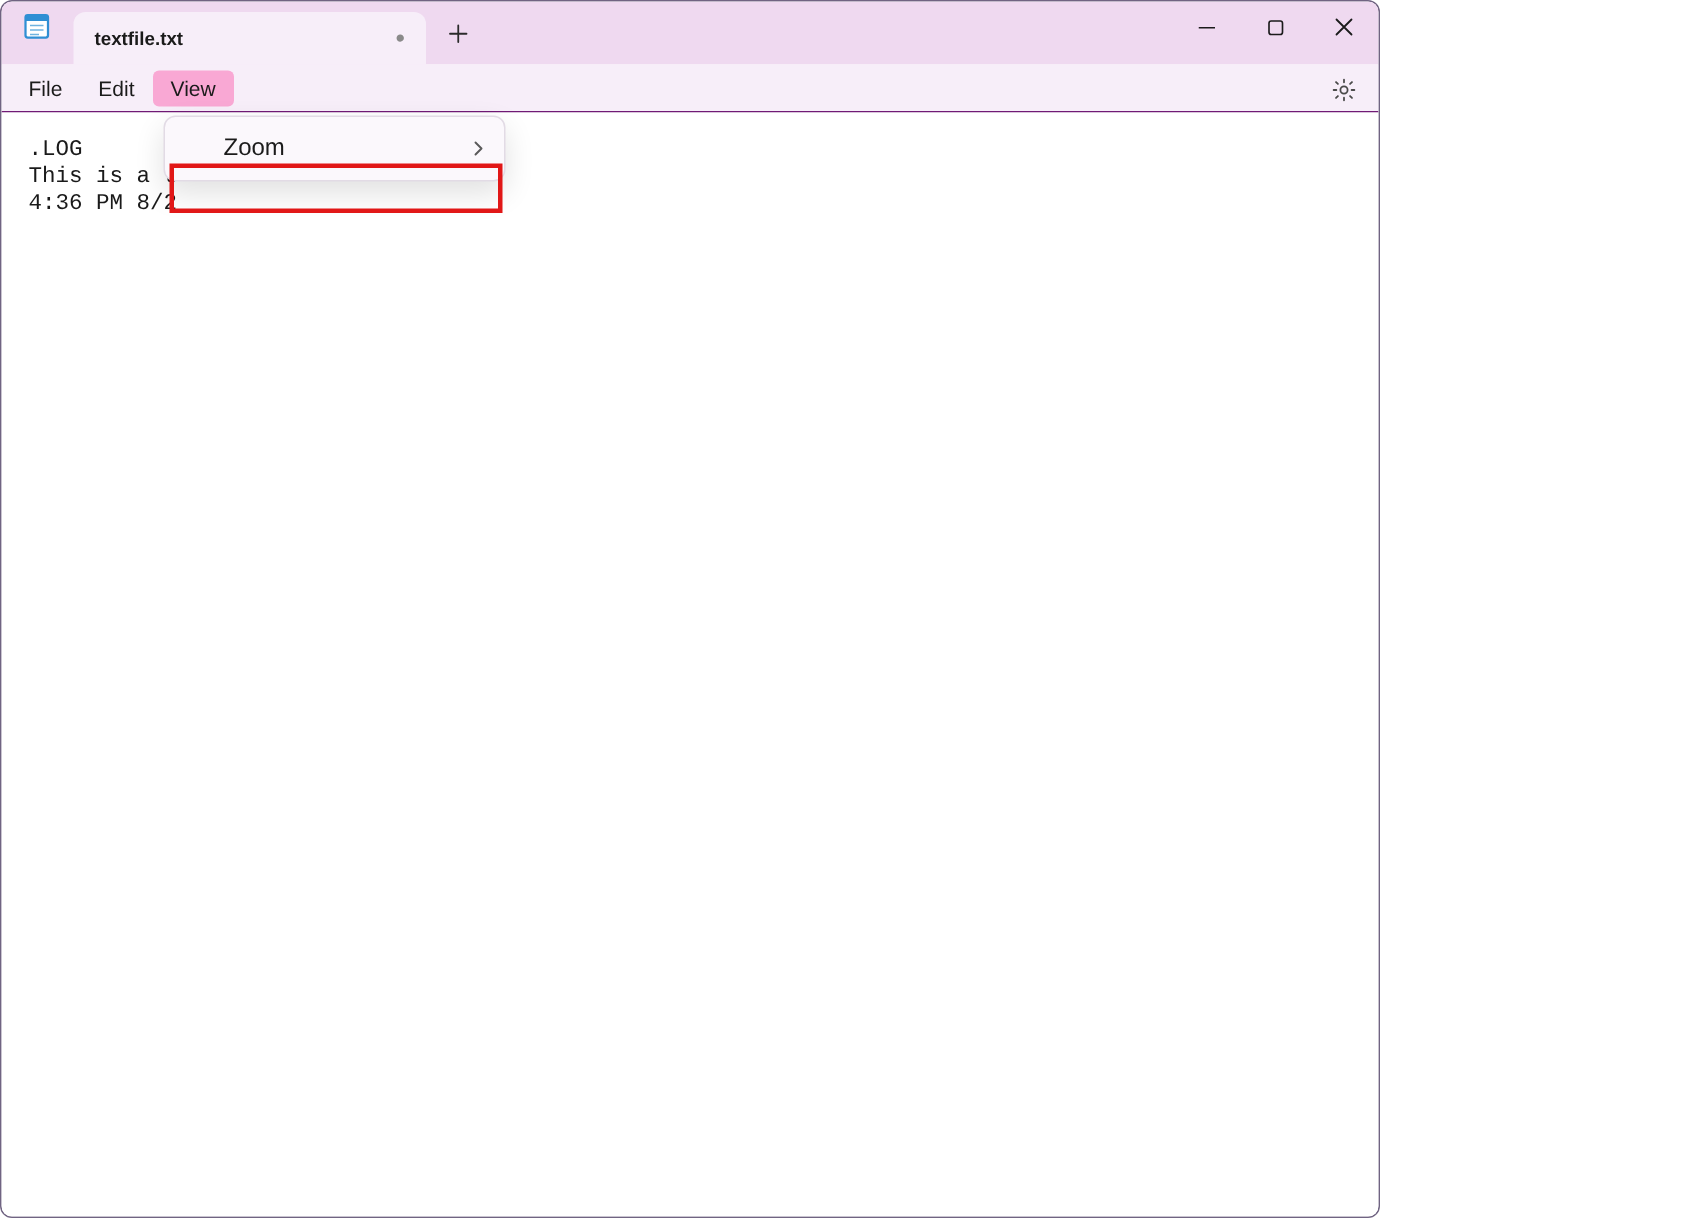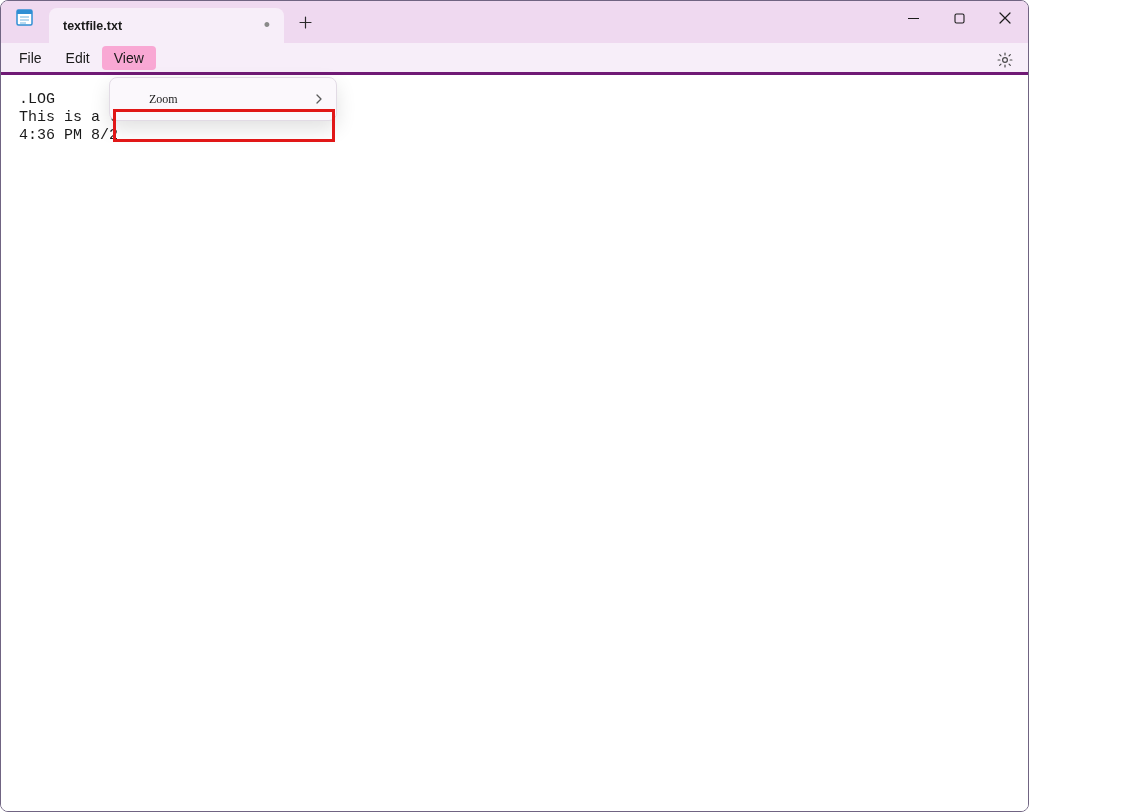--- a/index.html
+++ b/index.html
@@ -5,21 +5,21 @@
   * { box-sizing: border-box; }
   html, body {
     margin: 0;
     padding: 0;
     width: 1123px;
     height: 812px;
     font-family: "Segoe UI", Arial, sans-serif;
     overflow: hidden;
   }
   .window {
-    width: 1029px;
+    width: 920px;
     height: 812px;
     background: #ffffff;
     border: 1px solid #706482;
     border-radius: 8px;
     position: relative;
     overflow: hidden;
   }
   .titlebar {
     height: 42px;
     background: #efd9f0;
@@ -86,21 +86,21 @@
     cursor: pointer;
   }
   .win-btn svg { display:block; }
   .menubar {
     height: 32px;
     background: #f7eef9;
     display: flex;
     align-items: center;
     padding: 0 6px;
     position: relative;
-    border-bottom: 3px solid #701a75;
+    border-bottom: 1px solid #701a75;
   }
   .menu-item {
     padding: 4px 12px;
     font-size: 14px;
     color: #1b1b1b;
     border-radius: 4px;
     cursor: pointer;
   }
   .menu-item.active {
     background: #f9a8d4;
@@ -142,24 +142,23 @@
     box-shadow: 0 8px 20px rgba(0,0,0,0.12);
     padding: 5px;
     z-index: 10;
   }
   .dd-item {
     height: 32px;
     display: flex;
     align-items: center;
     border-radius: 4px;
     cursor: pointer;
-    font-size: 12px;
-    color: #1b1b1b;
-    position: relative;
-    font-family: Liberation Serif, serif;
+    font-size: 16px;
+    color: #1b1b1b;
+    position: relative;
   }
   .dd-item.hover {
     background: #f1e8f3;
   }
   .dd-icon {
     width: 34px;
     display: flex;
     align-items: center;
     justify-content: center;
     color: #4a4a4a;

